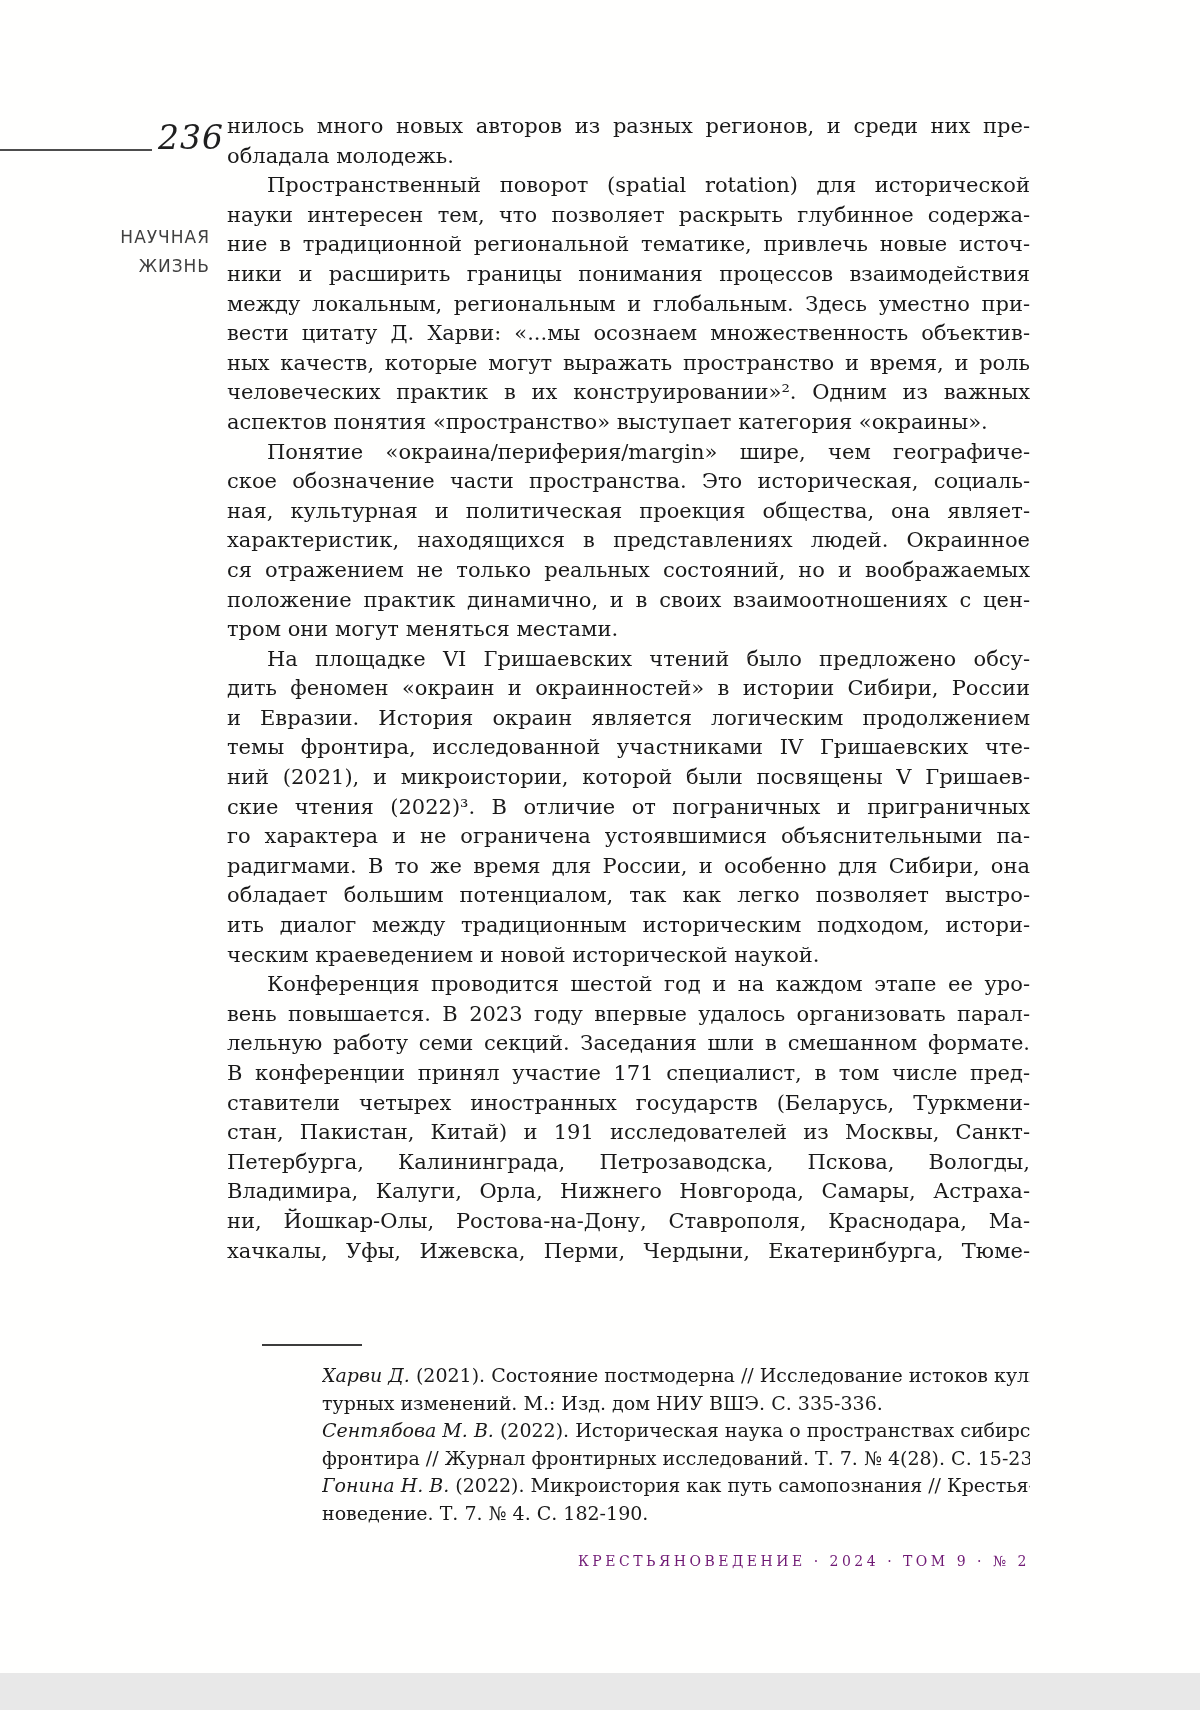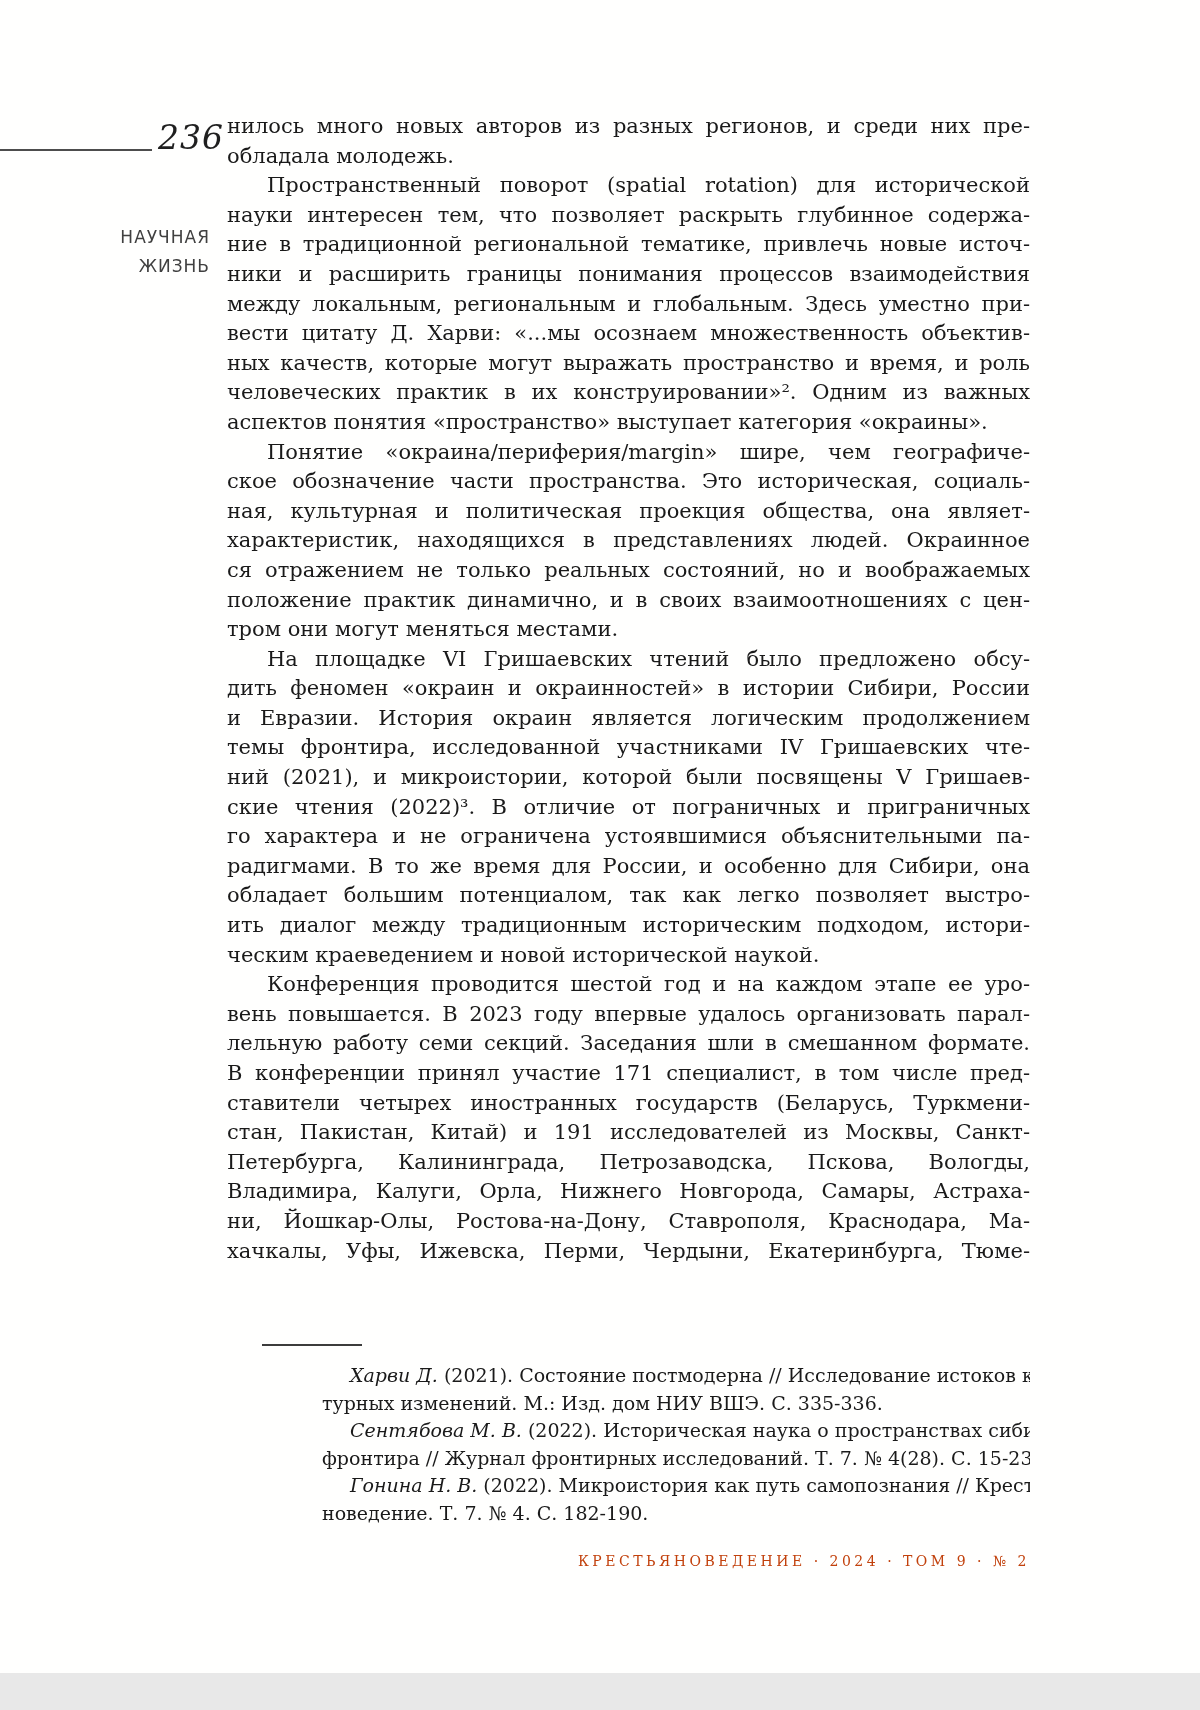--- a/index.html
+++ b/index.html
@@ -50,25 +50,25 @@
   .footnote-separator{
     width:100px;height:2px;background:#3c3c3c;margin:0 0 16px 0;
   }
   .fn-line{
     position:relative;margin-left:60px;
     height:27.6px;line-height:27.6px;
     text-align:justify;text-align-last:justify;
     overflow:hidden;white-space:nowrap;
   }
   .fn-line.endline{text-align-last:left;}
-  .fn-italic{font-style:italic;margin-left:28px;}
+  .fn-italic{font-style:italic;}
   
   .journal-footer{
     position:absolute;right:170px;top:1553px;
-    font-size:14px;letter-spacing:3.5px;color:#c2410c;
+    font-size:14px;letter-spacing:3.5px;color:#701a75;
     white-space:nowrap;
   }
 </style>
 </head>
 <body>
 
 <div class="page">
 
   <div class="header-rule"></div>
   <div class="page-number">236</div>

